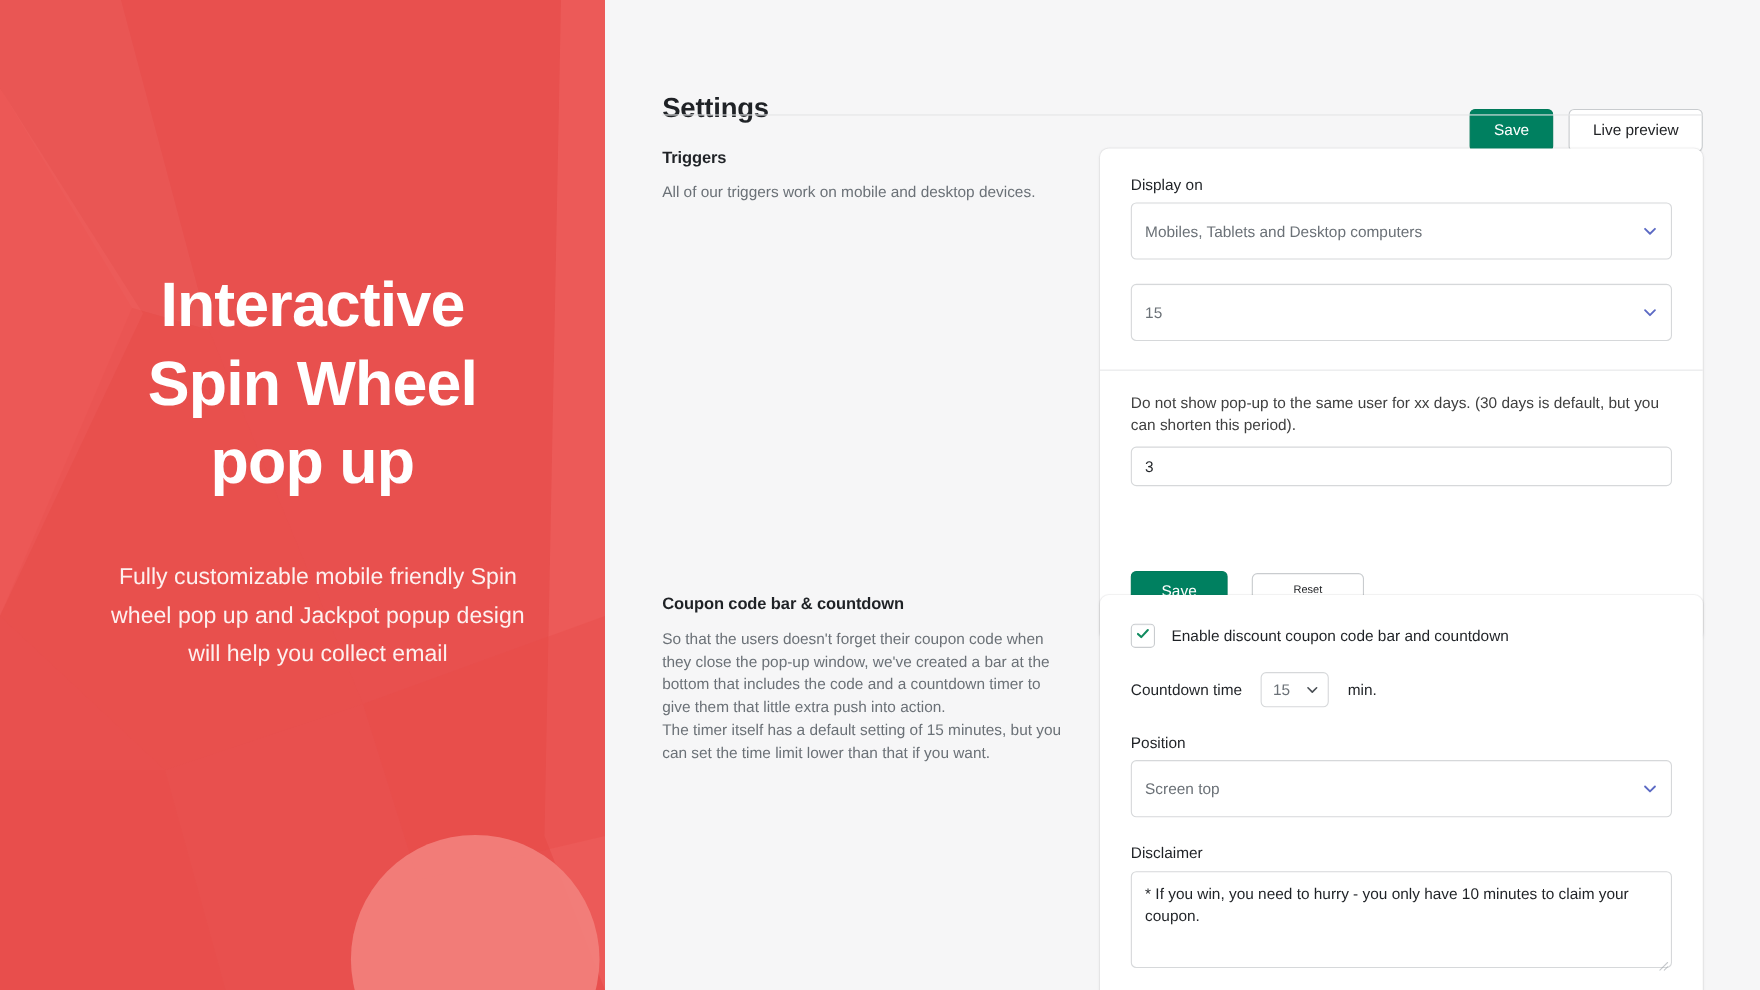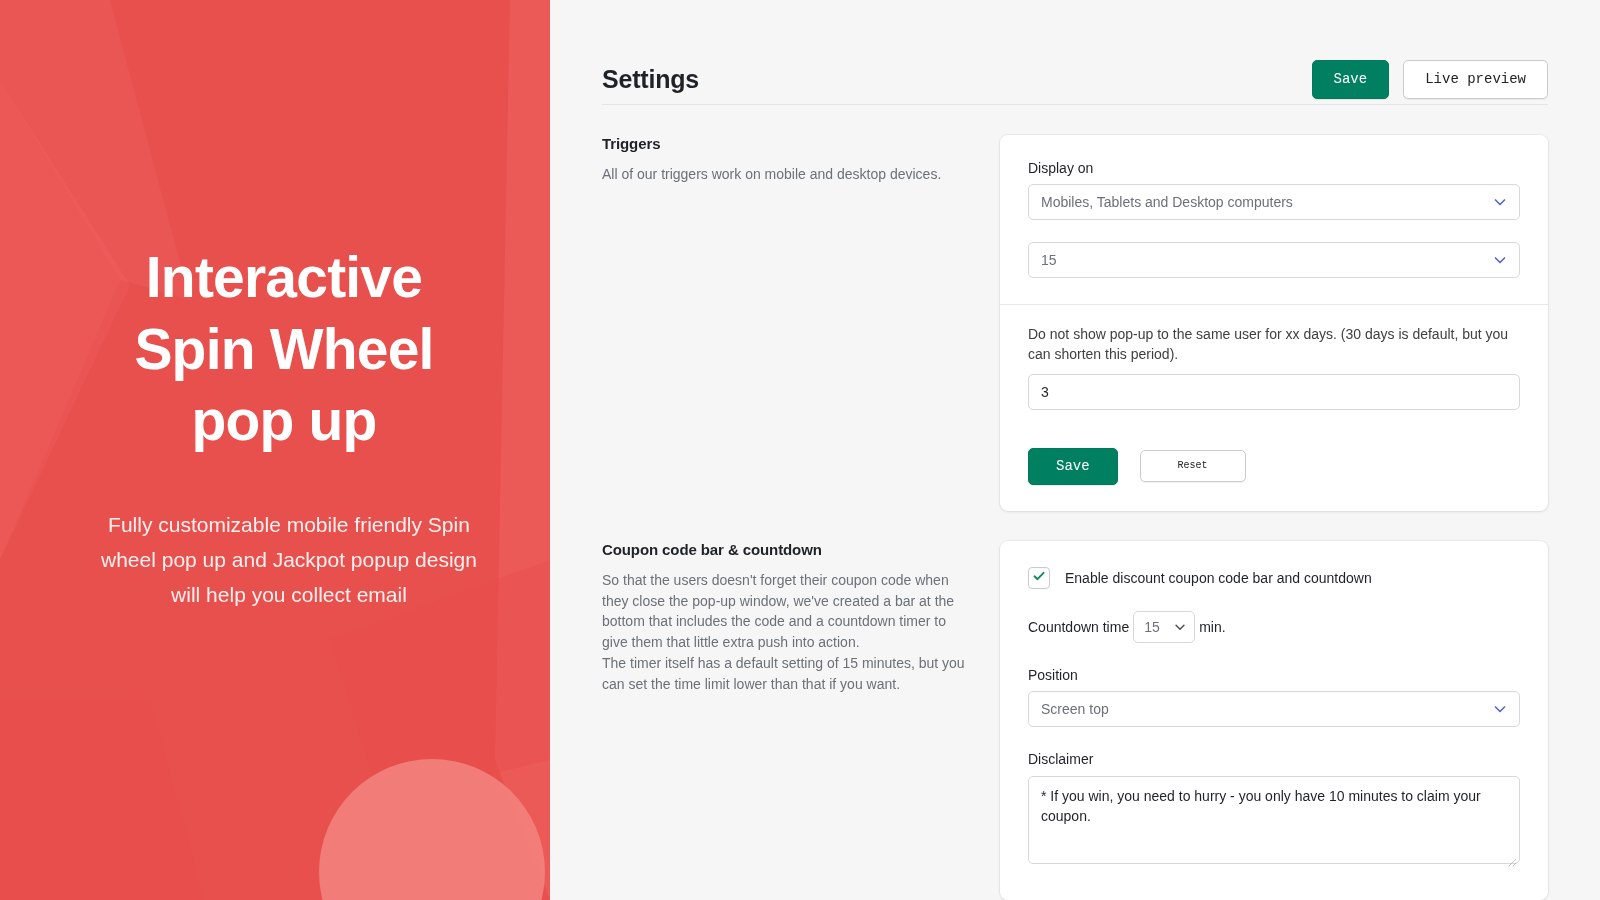--- a/index.html
+++ b/index.html
@@ -66,27 +66,28 @@
   }
   .page-title {
     font-size: 25px;
     font-weight: 700;
     color: #1f2226;
     letter-spacing: -0.2px;
   }
   .header-actions { display: flex; gap: 14px; align-items: center; }
 
   .btn {
-    font-family: Liberation Mono, monospace;
+    font-family: Liberation Sans, sans-serif;
     font-size: 14px;
     border-radius: 5px;
     padding: 10px 21px;
     cursor: pointer;
     line-height: 1.2;
     white-space: nowrap;
+    margin-top: 39px;
   }
   .btn-primary {
     background: #008060;
     color: #ffffff;
     border: 1px solid #007a5a;
     font-weight: 500;
     box-shadow: 0 1px 0 rgba(0,0,0,0.08);
   }
   .btn-secondary {
     background: #ffffff;
@@ -147,21 +148,21 @@
   .field-help {
     font-size: 14px;
     color: #404040;
     line-height: 1.42;
     margin-bottom: 9px;
   }
 
   .select-wrap { position: relative; width: 100%; }
   .select-box {
     width: 100%;
-    height: 36px;
+    height: 52px;
     border: 1px solid #d6d8da;
     border-radius: 5px;
     background: #ffffff;
     display: flex;
     align-items: center;
     padding: 0 36px 0 12px;
     font-size: 14px;
     color: #6b7177;
     box-shadow: inset 0 1px 0 rgba(0,0,0,0.01);
     cursor: pointer;
@@ -207,21 +208,21 @@
     background: #ffffff;
     display: flex;
     align-items: center;
     justify-content: center;
     flex: 0 0 22px;
     cursor: pointer;
     box-shadow: inset 0 1px 0 rgba(0,0,0,0.02);
   }
   .check-label { font-size: 14px; color: #1f2226; }
 
-  .countdown-row { display: flex; align-items: center; gap: 4px; margin-bottom: 22px; }
+  .countdown-row { display: flex; align-items: center; gap: 17px; margin-bottom: 22px; }
   .countdown-text { font-size: 14px; color: #1f2226; }
   .mini-select-wrap { position: relative; width: 62px; }
   .mini-select {
     width: 62px; height: 32px;
     border: 1px solid #d6d8da;
     border-radius: 5px;
     background: #ffffff;
     display: flex;
     align-items: center;
     padding: 0 24px 0 10px;

